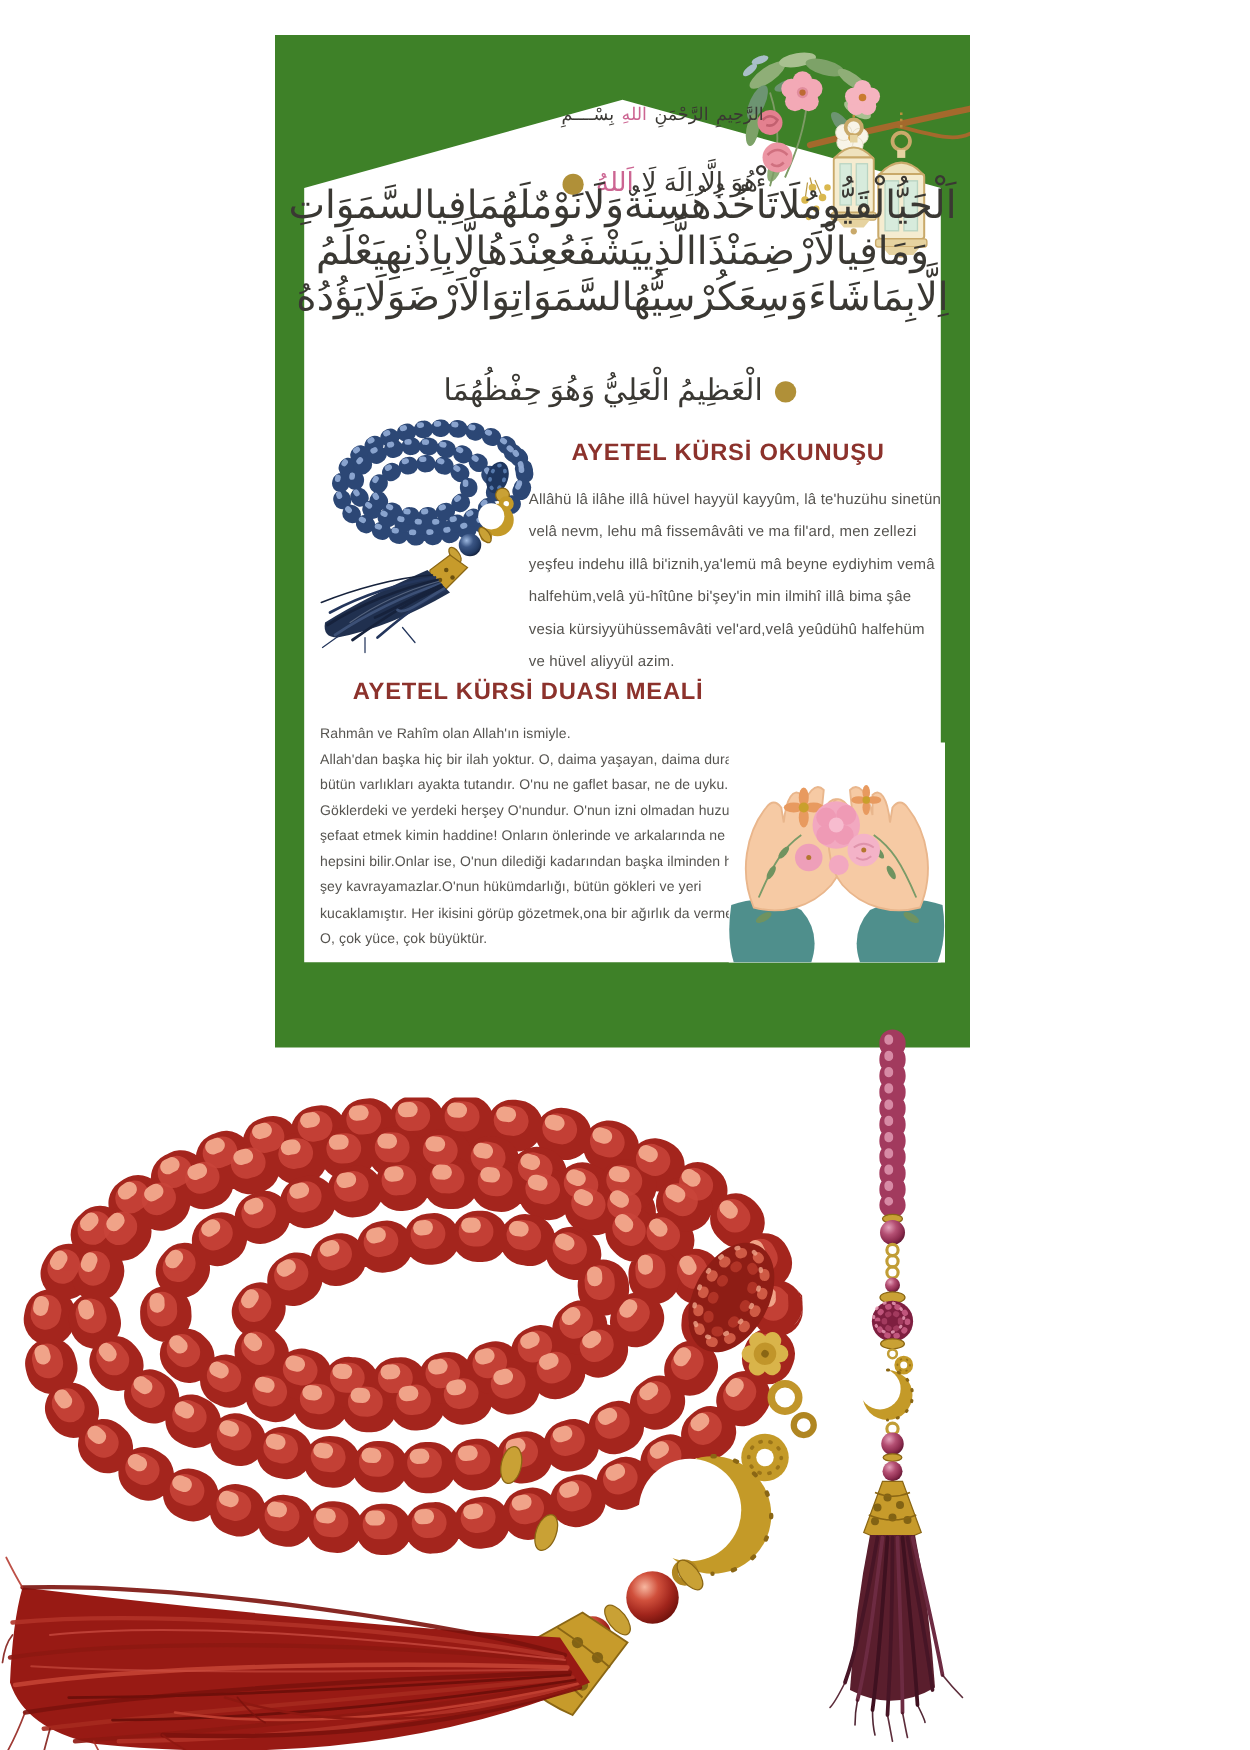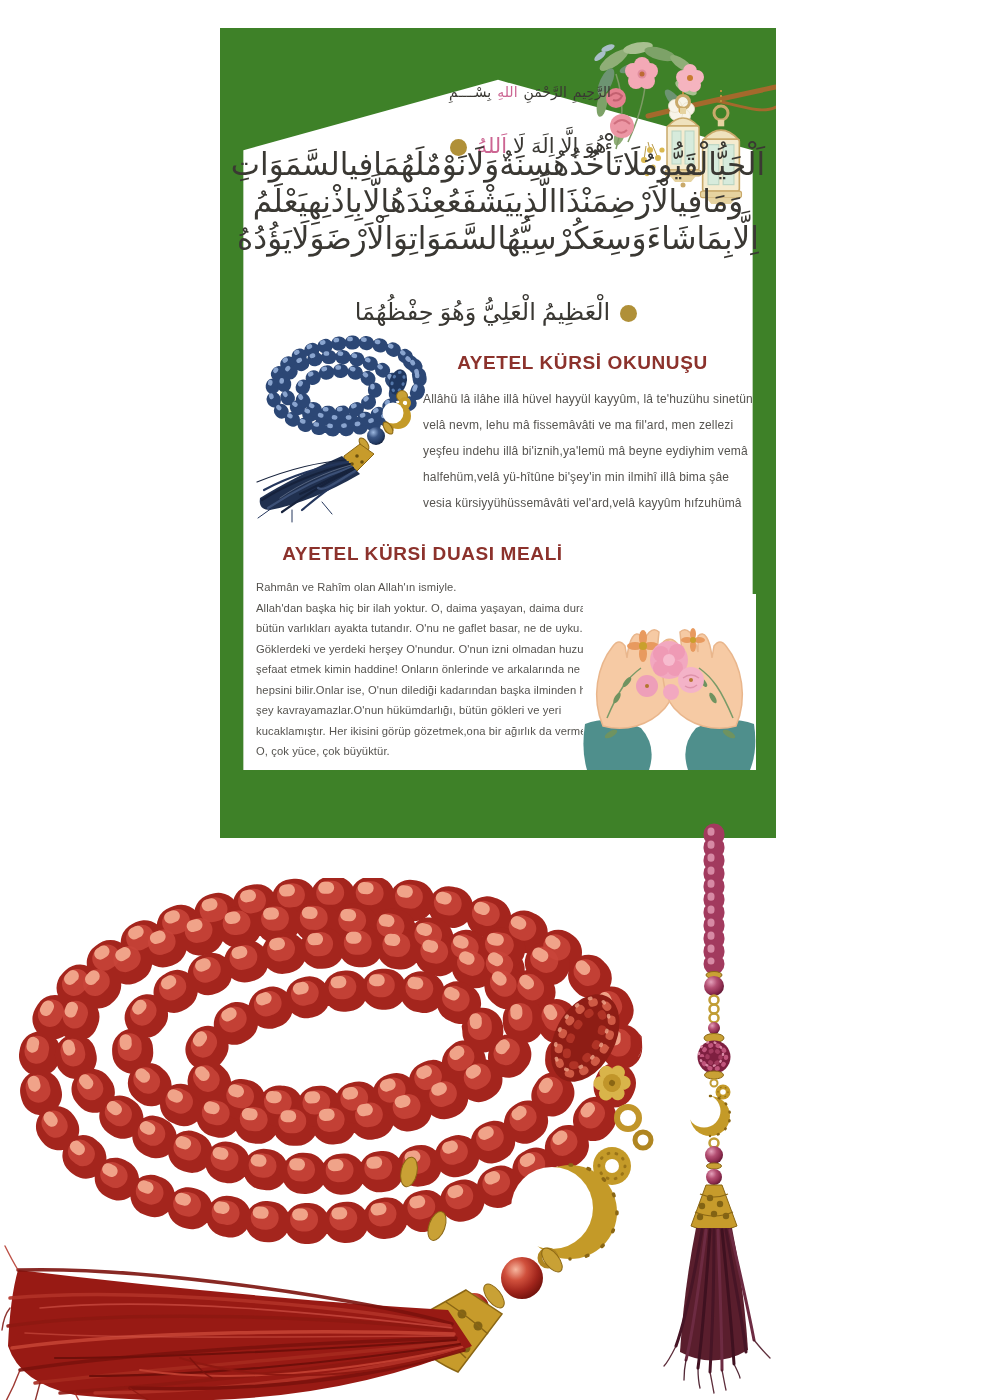--- a/index.html
+++ b/index.html
@@ -224,21 +224,22 @@
         <path d="M20,176 L6,186 M40,178 L40,190 M70,170 L80,182" stroke="#24365c" stroke-width="1"></path>
       </g>
     </svg>
 
     <div class="sec-title okunusu-title">AYETEL KÜRSİ OKUNUŞU</div>
     <div class="body-lines okunusu-body">
         <div class="tline">Allâhü lâ ilâhe illâ hüvel hayyül kayyûm, lâ te'huzühu sinetün</div>
         <div class="tline">velâ nevm, lehu mâ fissemâvâti ve ma fil'ard, men zellezi</div>
         <div class="tline">yeşfeu indehu illâ bi'iznih,ya'lemü mâ beyne eydiyhim vemâ</div>
         <div class="tline">halfehüm,velâ yü-hîtûne bi'şey'in min ilmihî illâ bima şâe</div>
-        <div class="tline">vesia kürsiyyühüssemâvâti vel'ard,velâ kayyûm hıfzuhümâ</div>
+        <div class="tline">vesia kürsiyyühüssemâvâti vel'ard,velâ yeûdühû halfehüm</div>
+        <div class="tline">ve hüvel aliyyül azim.</div>
       </div>
 
     <div class="sec-title meali-title">AYETEL KÜRSİ DUASI MEALİ</div>
     <div class="body-lines meali-body">
         <div class="tline">Rahmân ve Rahîm olan Allah'ın ismiyle.</div>
         <div class="tline">Allah'dan başka hiç bir ilah yoktur. O, daima yaşayan, daima duran,</div>
         <div class="tline">bütün varlıkları ayakta tutandır. O'nu ne gaflet basar, ne de uyku.</div>
         <div class="tline">Göklerdeki ve yerdeki herşey O'nundur. O'nun izni olmadan huzurunda</div>
         <div class="tline">şefaat etmek kimin haddine! Onların önlerinde ve arkalarında ne varsa</div>
         <div class="tline">hepsini bilir.Onlar ise, O'nun dilediği kadarından başka ilminden hiçbir</div>

